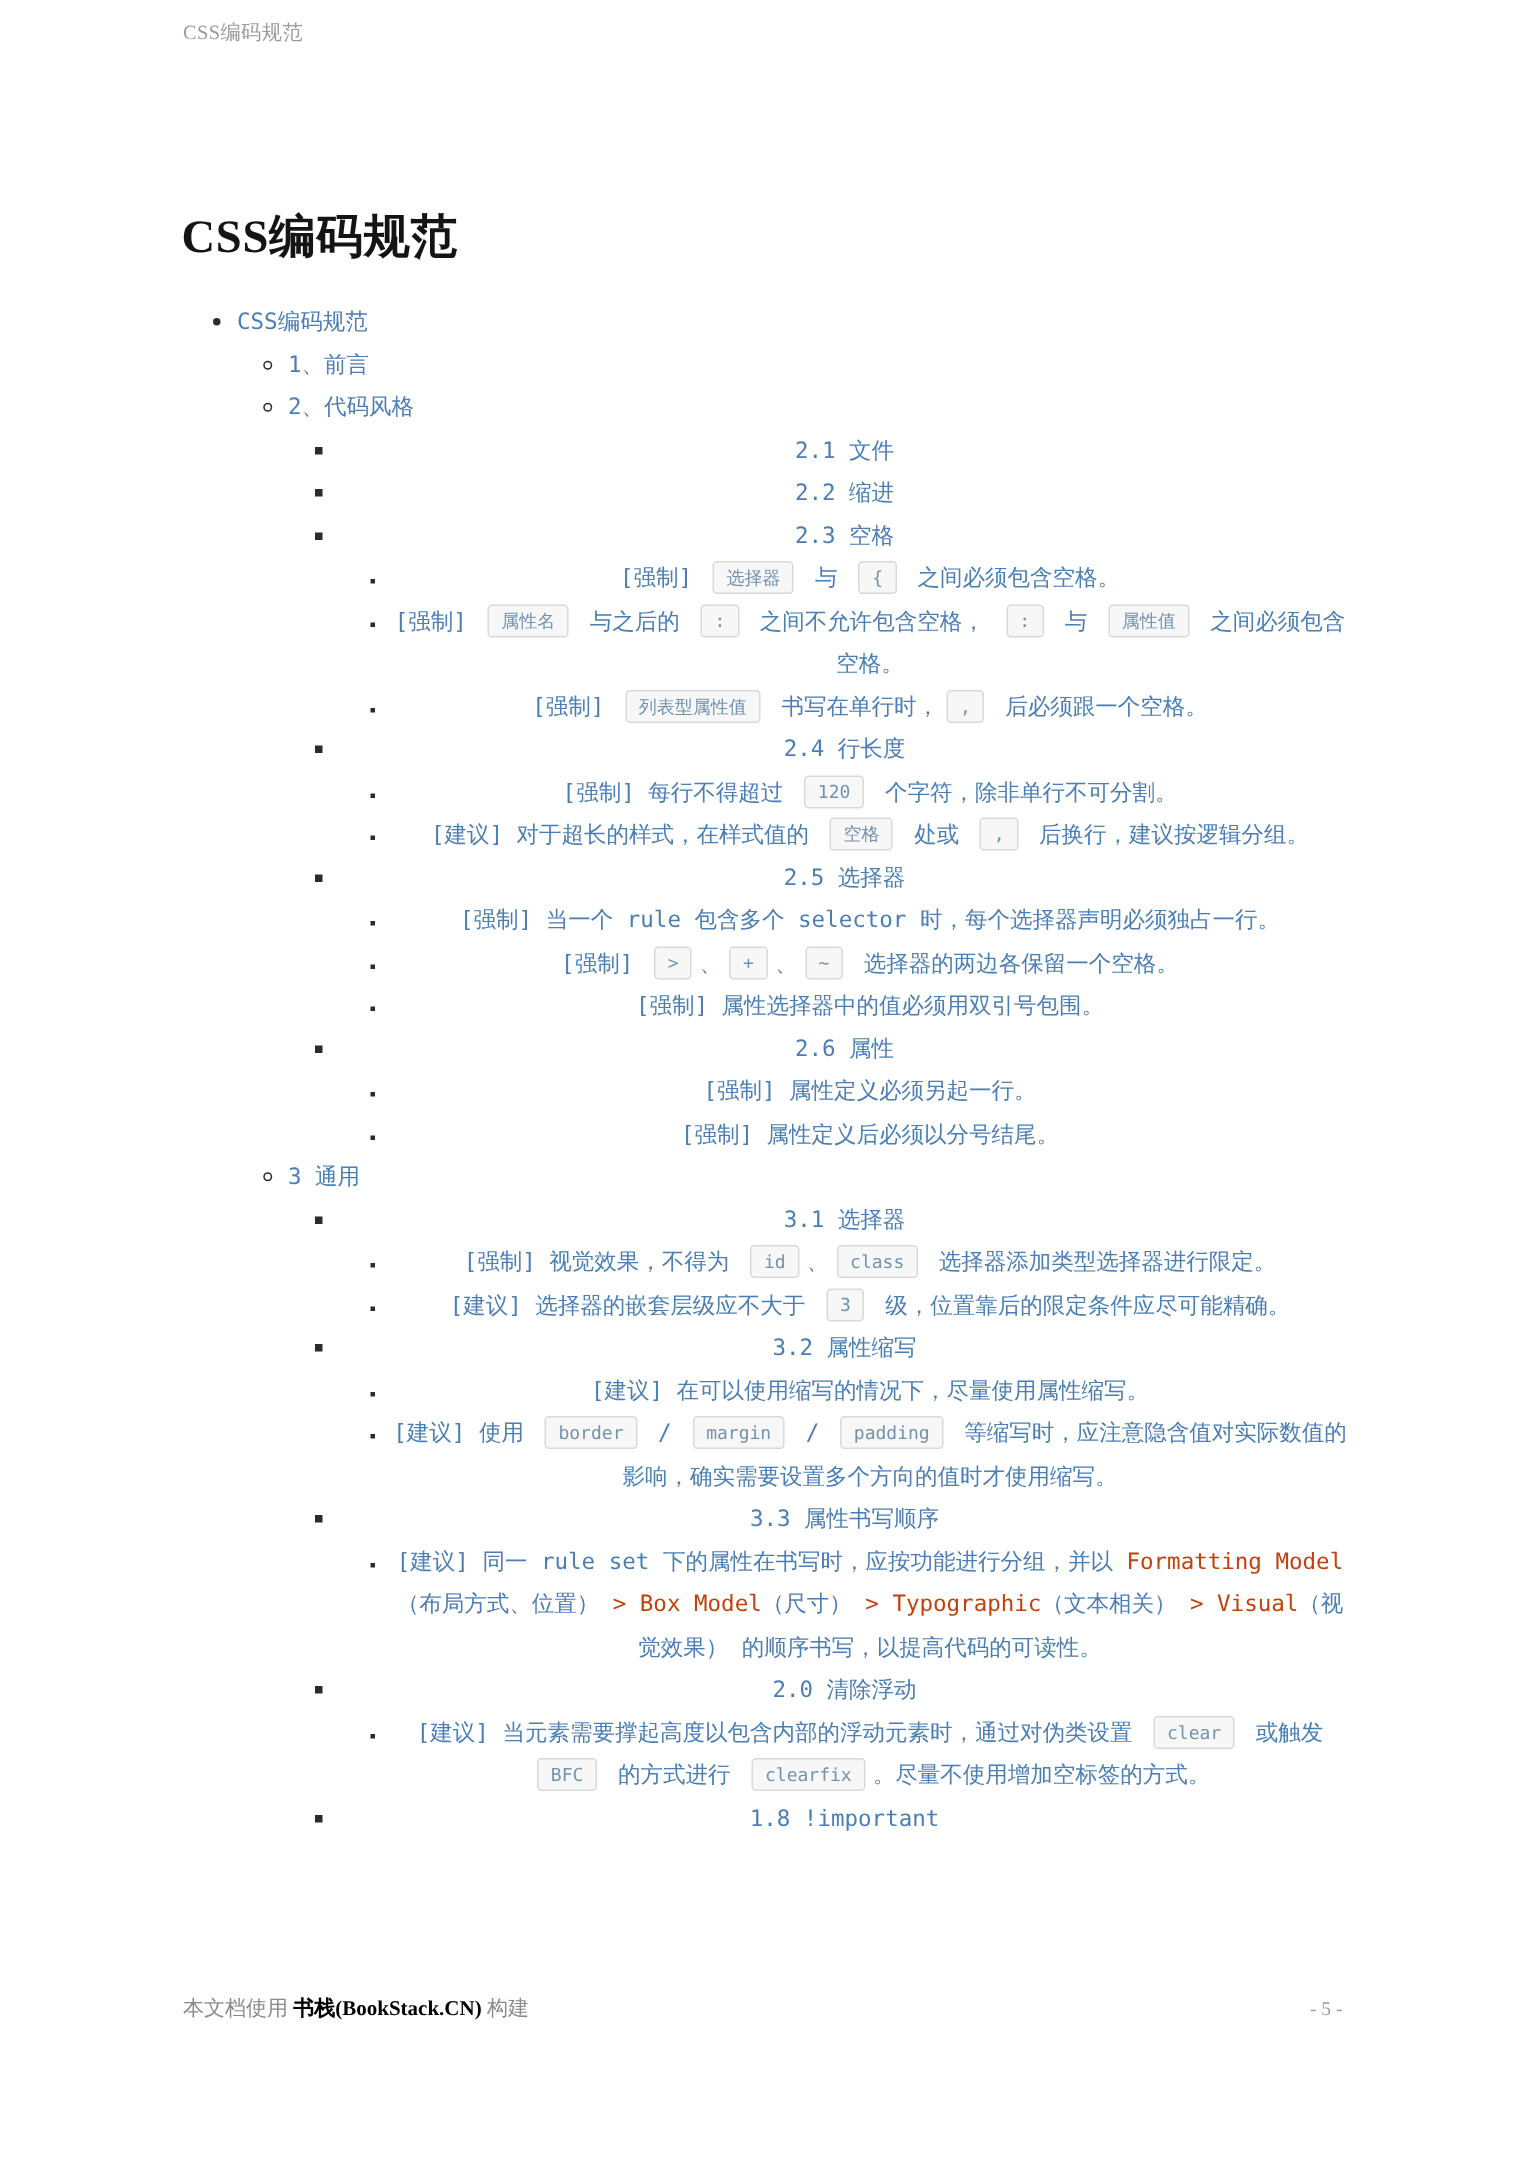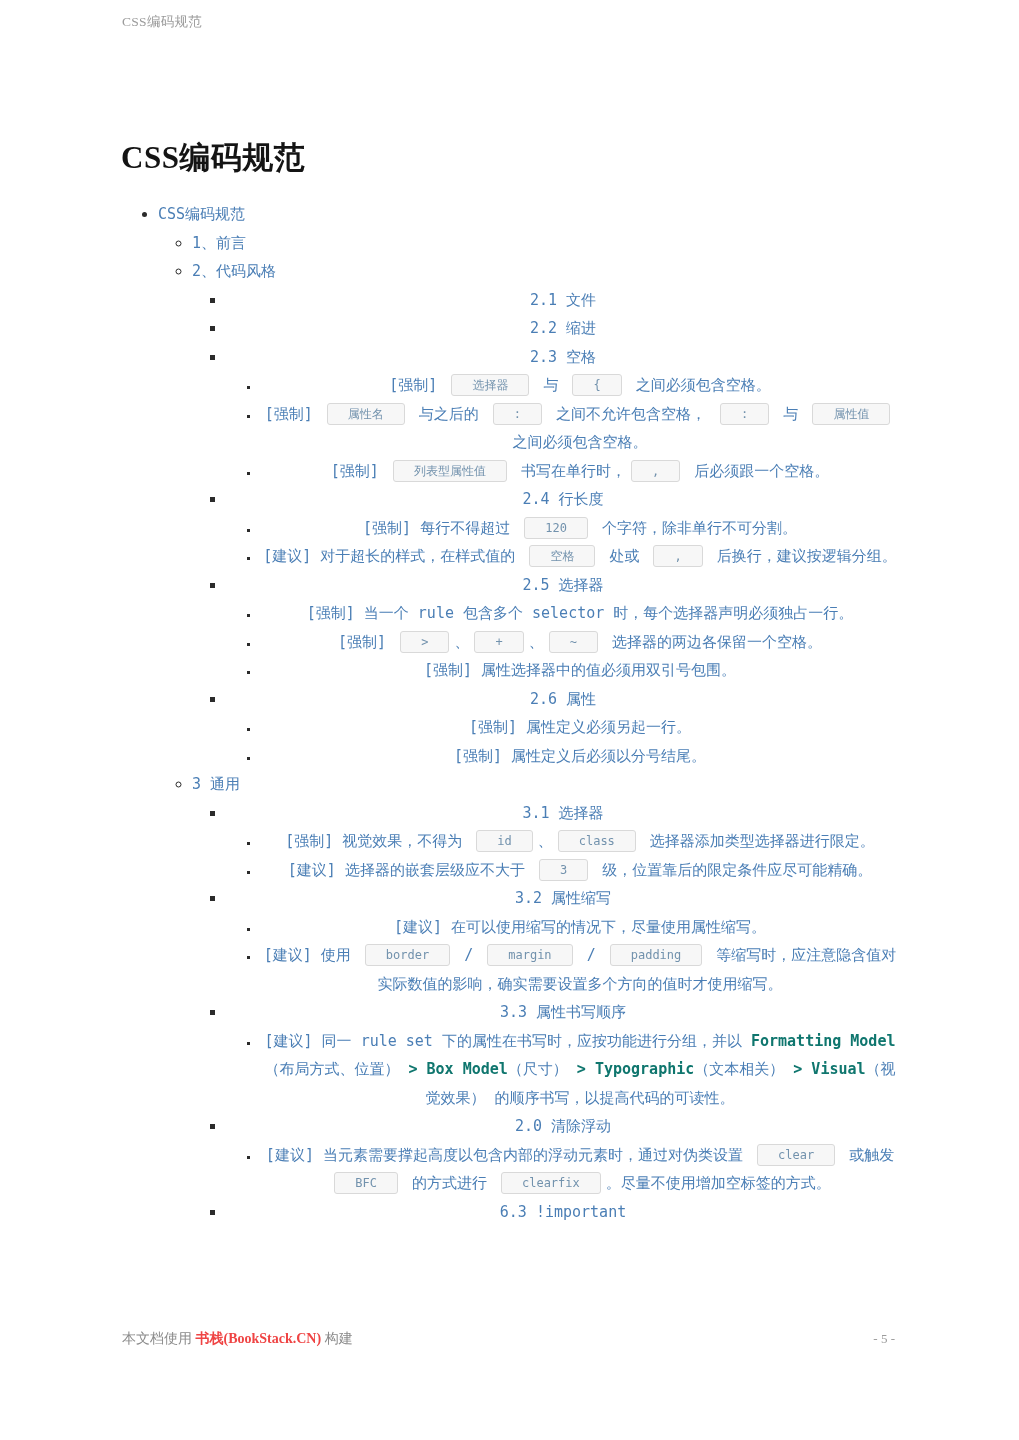--- a/index.html
+++ b/index.html
@@ -27,31 +27,31 @@
   .toc-wrap ul.lv2{list-style-type:circle;}
   .toc-wrap ul.lv3{list-style-type:square;text-align:center;}
   .toc-wrap ul.lv4{list-style-type:square;}
   .toc-wrap ul.lv4 li::marker{font-size:11px;}
   .toc-wrap li::marker{color:#2b2b2b;}
   .toc-wrap a{color:#4a7eb5;text-decoration:none;cursor:pointer;}
   .toc-wrap code{
     font-family:"DejaVu Sans Mono","Liberation Mono",monospace;
     font-size:12px;line-height:1.35;color:#7292ad;
     background:#f7f7f7;border:1px solid #d9d9d9;border-radius:3px;
-    padding:2px 20px;margin:0 5px;display:inline-block;vertical-align:1px;
+    padding:2px 8px;margin:0 5px;display:inline-block;vertical-align:1px;
     white-space:nowrap;
   }
-  .toc-wrap strong{font-weight:bold;color:#0f766e;}
+  .toc-wrap strong{font-weight:normal;color:#c2410c;}
   .page-footer{
     position:absolute;left:122px;top:1330px;width:773px;
     display:flex;justify-content:space-between;align-items:baseline;
     font-family:"Liberation Serif","DejaVu Serif",serif;
     font-size:14px;color:#8a8a8a;
   }
-  .page-footer .brand{color:#ef4444;font-weight:bold;}
+  .page-footer .brand{color:#000000;font-weight:bold;}
   .page-footer .page-num{color:#9b9b9b;font-size:13px;}
 </style>
 </head>
 <body>
 
 <div class="running-header">CSS编码规范</div>
 
 <h1 class="doc-title" style="margin:0;">CSS编码规范</h1>
 
 <div class="toc-wrap" id="toc-root">
@@ -88,21 +88,21 @@
               <li><a><span>3.2 属性缩写</span></a><ul class="lv4">
                   <li><a><span>[建议] 在可以使用缩写的情况下，尽量使用属性缩写。</span></a></li>
                   <li><a><span>[建议] 使用 </span><code>border</code><span> / </span><code>margin</code><span> / </span><code>padding</code><span> 等缩写时，应注意隐含值对实际数值的影响，确实需要设置多个方向的值时才使用缩写。</span></a></li>
                 </ul></li>
               <li><a><span>3.3 属性书写顺序</span></a><ul class="lv4">
                   <li><a><span>[建议] 同一 rule set 下的属性在书写时，应按功能进行分组，并以 </span><strong>Formatting Model</strong><span>（布局方式、位置） </span><strong>&gt; Box Model</strong><span>（尺寸） </span><strong>&gt; Typographic</strong><span>（文本相关） </span><strong>&gt; Visual</strong><span>（视觉效果） 的顺序书写，以提高代码的可读性。</span></a></li>
                 </ul></li>
               <li><a><span>2.0 清除浮动</span></a><ul class="lv4">
                   <li><a><span>[建议] 当元素需要撑起高度以包含内部的浮动元素时，通过对伪类设置 </span><code>clear</code><span> 或触发 </span><code>BFC</code><span> 的方式进行 </span><code>clearfix</code><span>。尽量不使用增加空标签的方式。</span></a></li>
                 </ul></li>
-              <li><a><span>6.3 !important</span></a></li>
+              <li><a><span>1.8 !important</span></a></li>
             </ul></li>
         </ul></li>
     </ul>
   </div>
 
 <div class="page-footer">
   <div>
     <span>本文档使用 </span><span class="brand">书栈(BookStack.CN)</span><span> 构建</span>
   </div>
   <div class="page-num">- 5 -</div>

